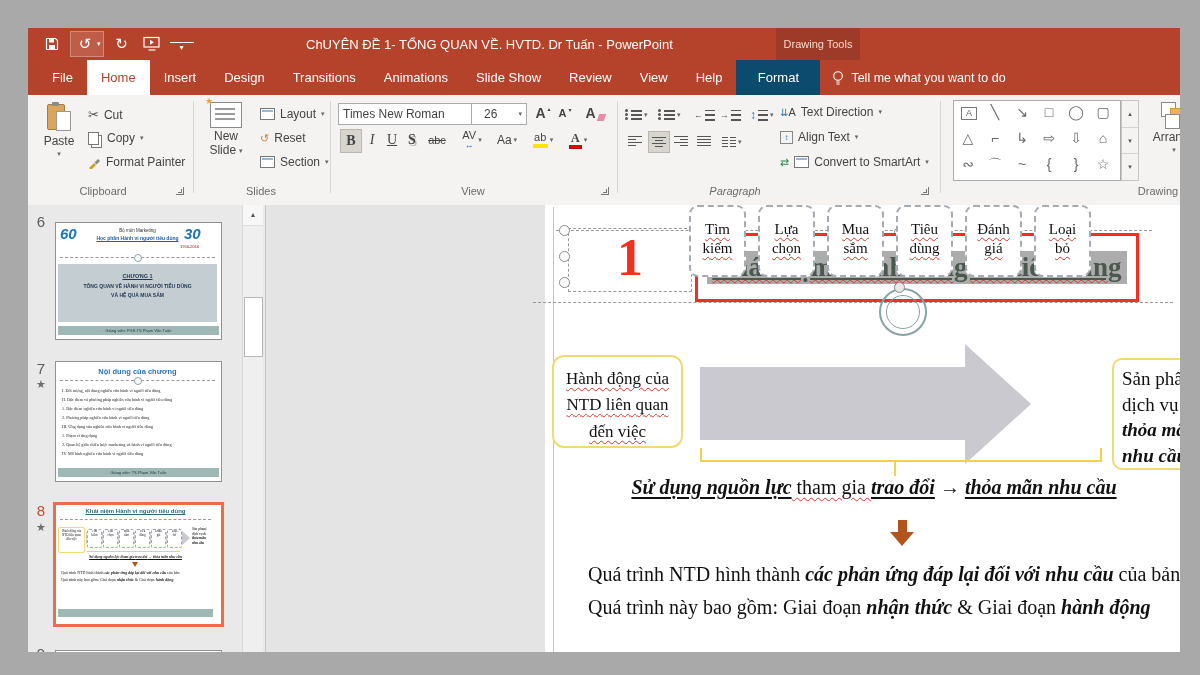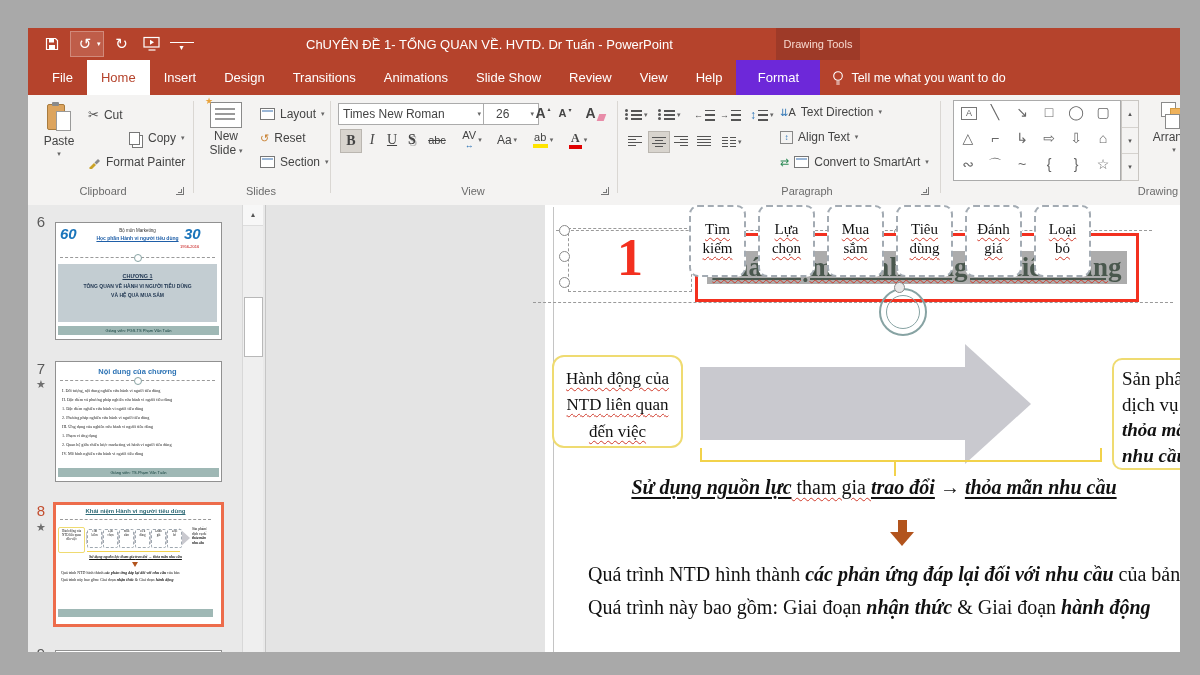--- a/index.html
+++ b/index.html
@@ -14,21 +14,21 @@
   .qbtn{width:24px;height:24px;display:flex;align-items:center;justify-content:center;color:#fff;font-size:15px;}
   .qgroup{display:flex;align-items:center;background:rgba(255,255,255,.14);border:1px solid rgba(255,255,255,.28);height:24px;padding:0 2px;}
   #win-title{position:absolute;left:278px;top:9px;font-size:13px;color:#fff;white-space:nowrap;}
   .ctx-block{position:absolute;left:748px;width:84px;background:#9E3A28;color:#F7D9CF;text-align:center;}
   #ctx-title{top:0;height:32px;line-height:32px;font-size:11px;}
 
   
   #tabrow{position:absolute;left:0;top:32px;width:100%;height:35px;background:#B5432C;display:flex;align-items:stretch;}
   .tab{color:#fff;font-size:13px;padding:0 14px;display:flex;align-items:center;white-space:nowrap;}
   .tab.sel{background:#fff;color:#B5432C;}
-  .tab.ctx{background:#6d28d9;width:56px;justify-content:center;}
+  .tab.ctx{background:#0c4a6e;width:56px;justify-content:center;}
   #tellme{display:flex;align-items:center;gap:7px;color:#fff;font-size:12.5px;padding:0 12px;white-space:nowrap;}
 
   
   #ribbon{position:absolute;left:0;top:67px;width:100%;height:110px;background:#F4F3F2;border-bottom:1px solid #D2CFCC;font-size:12px;color:#444;}
   .gsep{position:absolute;top:6px;height:92px;width:1px;background:#DAD7D3;}
   .grplab{position:absolute;top:90px;font-size:11px;color:#6b6b6b;text-align:center;}
   .lnch{position:absolute;top:92px;width:7px;height:7px;border-right:1px solid #777;border-bottom:1px solid #777;}
   .lnch::after{content:"";position:absolute;right:1px;bottom:1px;width:3px;height:3px;border-right:1.5px solid #777;border-bottom:1.5px solid #777;}
   .bigbtn{position:absolute;display:flex;flex-direction:column;align-items:center;gap:2px;}
   .smbtn{position:absolute;display:flex;align-items:center;gap:5px;white-space:nowrap;}
@@ -165,21 +165,21 @@
             <span class="cliptop"></span>
             <span class="page"></span>
           </span>
       <span>Paste</span>
       <span class="dd">▾</span>
     </div>
     <div class="smbtn" style="left:60px;top:12px;">
       <span class="gly" style="font-size:13px;">✂</span>
       <span>Cut</span>
     </div>
-    <div class="smbtn" style="left:60px;top:36px;margin-left:41px;">
+    <div class="smbtn" style="left:60px;top:36px;">
       <span class="cp"></span>
       <span>Copy</span>
       <span class="dd">▾</span>
     </div>
     <div class="smbtn" style="left:60px;top:60px;">
       <svg width="13" height="13" viewBox="0 0 13 13">
             <path d="M1 12l5-5 2 2-5 5z" fill="#C9A227"></path>
             <path d="M6.5 6.5l3.5-3.5 2 2-3.5 3.5z" fill="#8a8a8a"></path>
           </svg>
       <span>Format Painter</span>
@@ -215,21 +215,21 @@
       <span>Section</span>
       <span class="dd">▾</span>
     </div>
     <div class="grplab" style="left:180px;width:106px;">Slides</div>
     <div class="gsep" style="left:302px;"></div>
 
     <div class="combo" style="left:310px;top:8px;width:138px;">
       <span>Times New Roman</span>
       <span class="dd">▾</span>
     </div>
-    <div class="combo" style="left:455px;top:8px;width:38px;padding-left:12px;">
+    <div class="combo" style="left:443px;top:8px;width:38px;padding-left:12px;">
       <span>26</span>
       <span class="dd">▾</span>
     </div>
     <div class="fbtn" style="left:505px;top:7px;width:20px;">
       <span style="font-size:14px;font-weight:bold;">A</span>
       <span style="font-size:6px;margin-top:-9px;">▴</span>
     </div>
     <div class="fbtn" style="left:528px;top:7px;width:18px;">
       <span style="font-size:11px;font-weight:bold;">A</span>
       <span style="font-size:6px;margin-top:-7px;">▾</span>
@@ -381,21 +381,21 @@
       <span style="border:1px solid #888;width:11px;height:11px;display:inline-flex;align-items:center;justify-content:center;color:#2E74B5;font-size:8px;">↕</span>
       <span>Align Text</span>
       <span class="dd">▾</span>
     </div>
     <div class="smbtn" style="left:752px;top:60px;">
       <span style="color:#2E8B57;font-size:11px;">⇄</span>
       <span class="mini-slide"></span>
       <span>Convert to SmartArt</span>
       <span class="dd">▾</span>
     </div>
-    <div class="grplab" style="left:724px;width:110px;">Paragraph</div>
+    <div class="grplab" style="left:652px;width:110px;font-style:italic;">Paragraph</div>
     <span class="lnch" style="left:893px;"></span>
     <div class="gsep" style="left:912px;"></div>
 
     <div class="shapebox" style="left:925px;top:5px;width:166px;height:79px;">
       <span class="shp shp-tb" style="left:7px;top:6px;">A</span>
       <span class="shp" style="left:29px;top:3px;">╲</span>
       <span class="shp" style="left:56px;top:3px;">↘</span>
       <span class="shp" style="left:83px;top:3px;">□</span>
       <span class="shp" style="left:110px;top:3px;">◯</span>
       <span class="shp" style="left:137px;top:3px;">▢</span>

